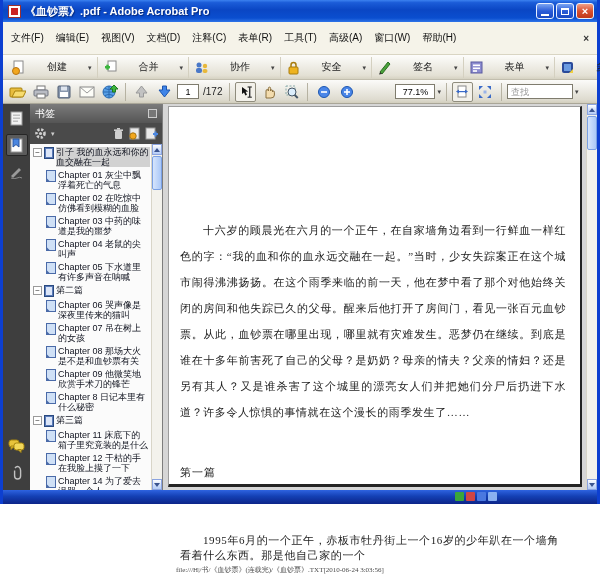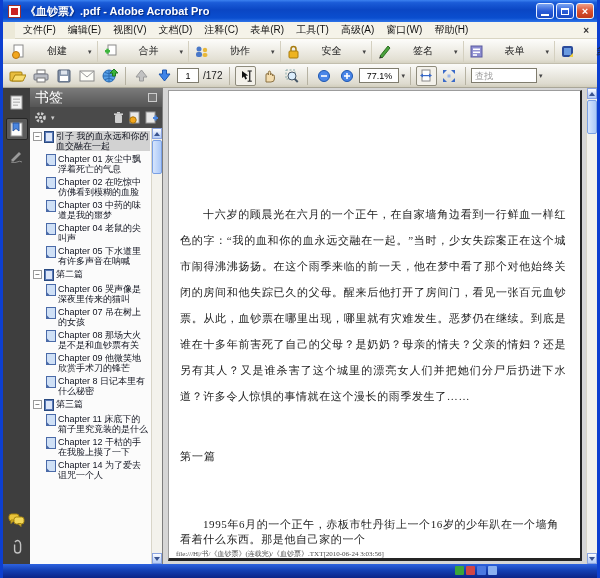--- a/index.html
+++ b/index.html
@@ -1,72 +1,72 @@
 <!DOCTYPE html>
 <html><head>
 <meta charset="utf-8">
 <style>
   * { margin:0; padding:0; box-sizing:border-box; }
   html,body { width:600px; height:578px; overflow:hidden; }
   body { font-family:"Liberation Sans","DejaVu Sans",sans-serif; font-size:10px; }
 
-  .app { width:600px; height:578px; display:flex; flex-direction:column;
+  .app { width:600px; height:504px; display:flex; flex-direction:column;
          border-left:3px solid #0d3fd0; border-right:3px solid #0d3fd0; background:#ece9d8; }
 
   
   .titlebar { height:22px; flex:0 0 22px; display:flex; align-items:center; padding:0 3px 0 5px;
     background:linear-gradient(180deg,#3c82f0 0%,#1b5cd8 12%,#0a46c4 45%,#0a4ecf 82%,#2f74e8 100%);
     color:#fff; }
   .titlebar .doc-icon { width:13px; height:13px; background:#fff; border:1px solid #9a3030; position:relative; margin-right:4px; }
   .titlebar .doc-icon::after { content:""; position:absolute; left:2px; top:2px; right:2px; height:7px; background:#cc2222; }
   .title-text { font-size:11px; font-weight:bold; text-shadow:1px 1px 1px #04287a; white-space:nowrap; }
   .win-btns { margin-left:auto; display:flex; gap:2px; }
   .win-btn { width:18px; height:16px; border-radius:3px; border:1px solid #e8f0ff;
     background:linear-gradient(180deg,#7aa4f2,#2a5cd8 50%,#1a48c0); display:flex; align-items:center; justify-content:center; }
   .win-btn.close { background:linear-gradient(180deg,#f0a088,#d85030 50%,#c03818); color:#fff; font-size:11px; font-weight:bold; line-height:1; }
   .glyph-min { width:8px; height:2px; background:#fff; margin-top:8px; }
   .glyph-max { width:8px; height:7px; border:1px solid #fff; border-top:2px solid #fff; }
 
   
   .menubar { height:17px; flex:0 0 17px; background:#f5f3e9; border-bottom:1px solid #d9d5c3;
-    display:flex; align-items:center; padding:8px 2px; font-size:10px; color:#111;margin-left:12px; }
+    display:flex; align-items:center; padding:16px 2px; font-size:10px; color:#111; }
   .menu-item { padding:1px 6px; white-space:nowrap; }
   .menubar-close { margin-left:auto; padding:0 6px; color:#333; font-size:10px; font-weight:bold; }
 
   
   .toolbar1 { height:25px; flex:0 0 25px; display:flex; align-items:center; padding:0 3px;
     background:linear-gradient(180deg,#fdfdfb,#e3e0d4 85%,#d6d2c2); border-bottom:1px solid #c2beae; }
   .tb1-btn { display:flex; align-items:center; gap:21px; padding:2px 5px; font-size:10px; color:#222;
     border-right:1px solid #d4d0c0; height:21px; white-space:nowrap; }
   .caret { font-size:7px; color:#444; line-height:1; }
 
   .toolbar2 { height:24px; flex:0 0 24px; display:flex; align-items:center; padding:0 4px; gap:2px;
     background:linear-gradient(180deg,#fbfbf9,#dedbcf 85%,#d2cebd); border-bottom:1px solid #a9a698; }
   .sep { width:1px; height:18px; background:#b6b2a2; margin:0 3px; flex:0 0 1px; }
   .tb2-btn { width:21px; height:20px; display:flex; align-items:center; justify-content:center; flex:0 0 auto; }
   .tb2-btn.pressed { background:#f3f1ea; border:1px solid #8f8c7d; border-radius:2px; }
   .page-input { width:22px; height:15px; border:1px solid #7f7c6e; background:#fff; font-size:9px; text-align:center; }
   .page-count { font-size:10px; color:#222; padding:0 2px; white-space:nowrap; }
   .zoom-box { width:40px; height:15px; border:1px solid #7f7c6e; background:#fff; font-size:9px;
-    display:flex; align-items:center; justify-content:center; }
+    display:flex; align-items:center; justify-content:center;margin-left:36px; }
   .find-box { width:66px; height:15px; border:1px solid #7f7c6e; background:#fff; font-size:9px; color:#999; padding:0 3px; }
   .find-box::placeholder { color:#999; }
 
   
   .main { flex:1 1 auto; min-height:0; display:flex; }
 
   .navstrip { width:27px; flex:0 0 27px; background:#3e3e3e; display:flex; flex-direction:column;
     align-items:center; padding:3px 0 6px; gap:5px; }
   .nav-btn { width:22px; height:22px; display:flex; align-items:center; justify-content:center; border-radius:2px; }
   .nav-btn.active { background:#5b5b5b; border:1px solid #262626; }
   .nav-spacer { margin-top:auto; }
 
   .panel { width:133px; flex:0 0 133px; display:flex; flex-direction:column; border-right:1px solid #7d7d7d; background:#fbfbfb; }
   .panel-header { height:19px; flex:0 0 19px; background:linear-gradient(180deg,#7b7b7b,#555); color:#fff;
-    font-size:14px; display:flex; align-items:center; justify-content:space-between; padding:0 5px; }
+    font-size:10px; display:flex; align-items:center; justify-content:space-between; padding:0 5px; }
   .panel-collapse { width:9px; height:9px; border:1px solid #ccc; background:#777; }
   .panel-toolbar { height:21px; flex:0 0 21px; background:#4a4a4a; display:flex; align-items:center; padding:0 4px; gap:4px; }
   .pt-spacer { flex:1; }
   .panel-body { flex:1; min-height:0; display:flex; }
 
   .tree { flex:1; min-width:0; overflow:hidden; padding:3px 1px 0 3px; font-size:9px; line-height:10px; color:#10131f; background:#fbfbfb; }
   .bm-row { display:flex; align-items:flex-start; margin-bottom:3px; }
   .bm-row.child { margin-left:13px; }
   .bm-expander { width:9px; height:9px; flex:0 0 9px; border:1px solid #9a9a9a; background:#fff; color:#333;
     font-size:8px; line-height:7px; text-align:center; margin:1px 2px 0 0; }

